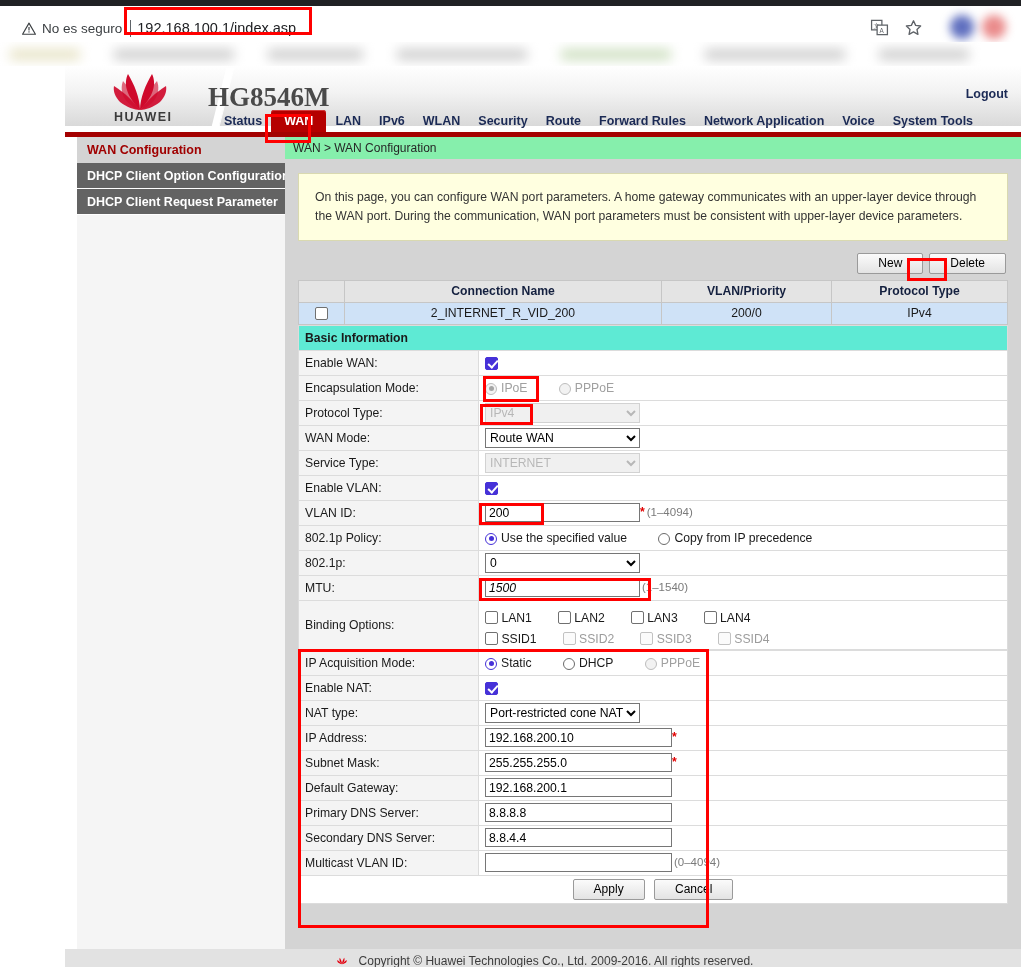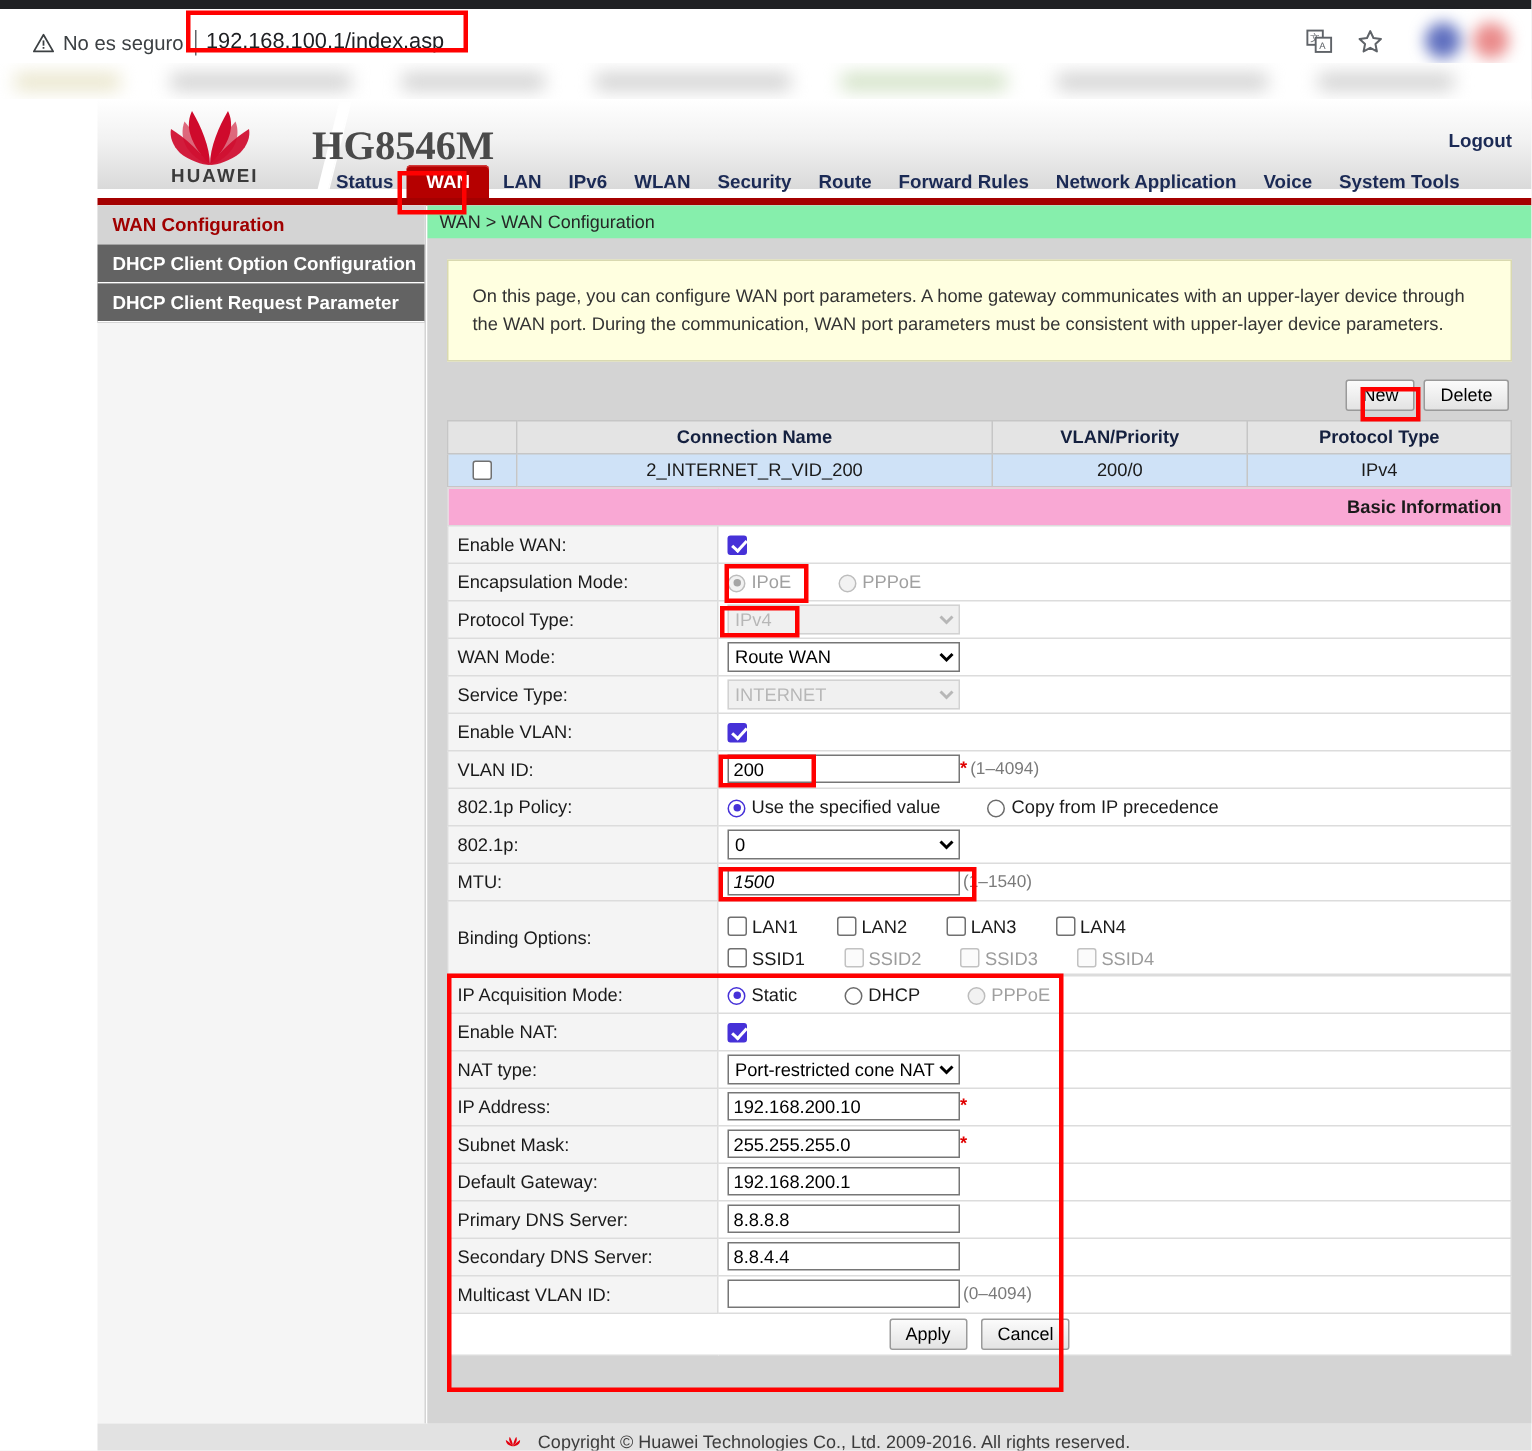--- a/index.html
+++ b/index.html
@@ -132,21 +132,21 @@
   .nav-redline{
     position:absolute; left:0; top:66px; width:956px; height:5px; background:#a40000;
   }
 
   
   .body-area{
     position:absolute; left:0; top:71px; width:956px; height:812px;
     background:#ffffff;
   }
   .sidebar{
-    position:absolute; left:0; top:0; width:219px; height:812px;
+    position:absolute; left:12px; top:0; width:219px; height:812px;
     background:#f5f5f5; border-right:1px solid #d4d4d4;
   }
   .side-item{
     height:26px; display:flex; align-items:center; padding-left:10px;
     font-size:12.5px; font-weight:bold; cursor:pointer;
   }
   .side-item.active{ background:#d4d4d4; color:#a00000; }
   .side-item.plain{ background:#636363; color:#ffffff; border-bottom:1px solid #ffffff; }
 
   .content{
@@ -166,21 +166,21 @@
     font-size:12.2px; color:#333; line-height:1.55;
   }
   .btn-row{
     display:flex; justify-content:flex-end; gap:6px; margin-top:12px; padding-right:2px;
   }
   .btn{
     font-family:"Liberation Sans", sans-serif;
     font-size:12px; color:#000;
     background: linear-gradient(to bottom,#fbfbfb,#e3e3e3);
     border:1px solid #9a9a9a; border-radius:2px;
-    padding:2px 10px; cursor:pointer; line-height:15px;
+    padding:2px 20px; cursor:pointer; line-height:15px;
   }
   table.tbl{
     width:100%; border-collapse:collapse; margin-top:6px; background:#fff;
     font-size:12.2px;
   }
   table.tbl th{
     background:#e4e4e4; border:1px solid #c6c6c6; color:#14203f;
     font-weight:bold; height:22px; text-align:center;
   }
   table.tbl td{
@@ -191,31 +191,31 @@
 
   
   table.form{
     width:100%; border-collapse:collapse; background:#ffffff; font-size:12.2px;
   }
   table.form td{
     border:1px solid #dcdcdc; padding:0 6px; height:25px; color:#1a1a1a;
     vertical-align:middle;
   }
   td.sect{
-    background:#f9a8d4; font-weight:bold; color:#111; height:22px;text-align:right;
+    background:#5eead4; font-weight:bold; color:#111; height:22px;
   }
   td.lbl{ width:180px; background:#f4f4f4; }
   td.val{ background:#ffffff; }
 
   input[type=text]{
     font-family:"Liberation Sans", sans-serif; font-size:12.2px;
     height:19px; border:1px solid #767676; padding:0 3px; color:#000;
     background:#fff; vertical-align:middle;
   }
-  input.w155{ width:155px; }
+  input.w155{ width:187px; }
   select{
     font-family:"Liberation Sans", sans-serif; font-size:12.2px;
     height:20px; border:1px solid #767676; background:#fff; color:#000;
     vertical-align:middle;
   }
   select.w155{ width:155px; }
   select.dis{ background:#ebebeb; color:#9a9a9a; border:1px solid #c0c0c0; }
   .hint{ color:#7a7a7a; font-size:11.5px; margin-left:2px; }
   .req{ color:#e00000; font-weight:bold; }
   .radio-grp span{ margin-right:14px; white-space:nowrap; }

